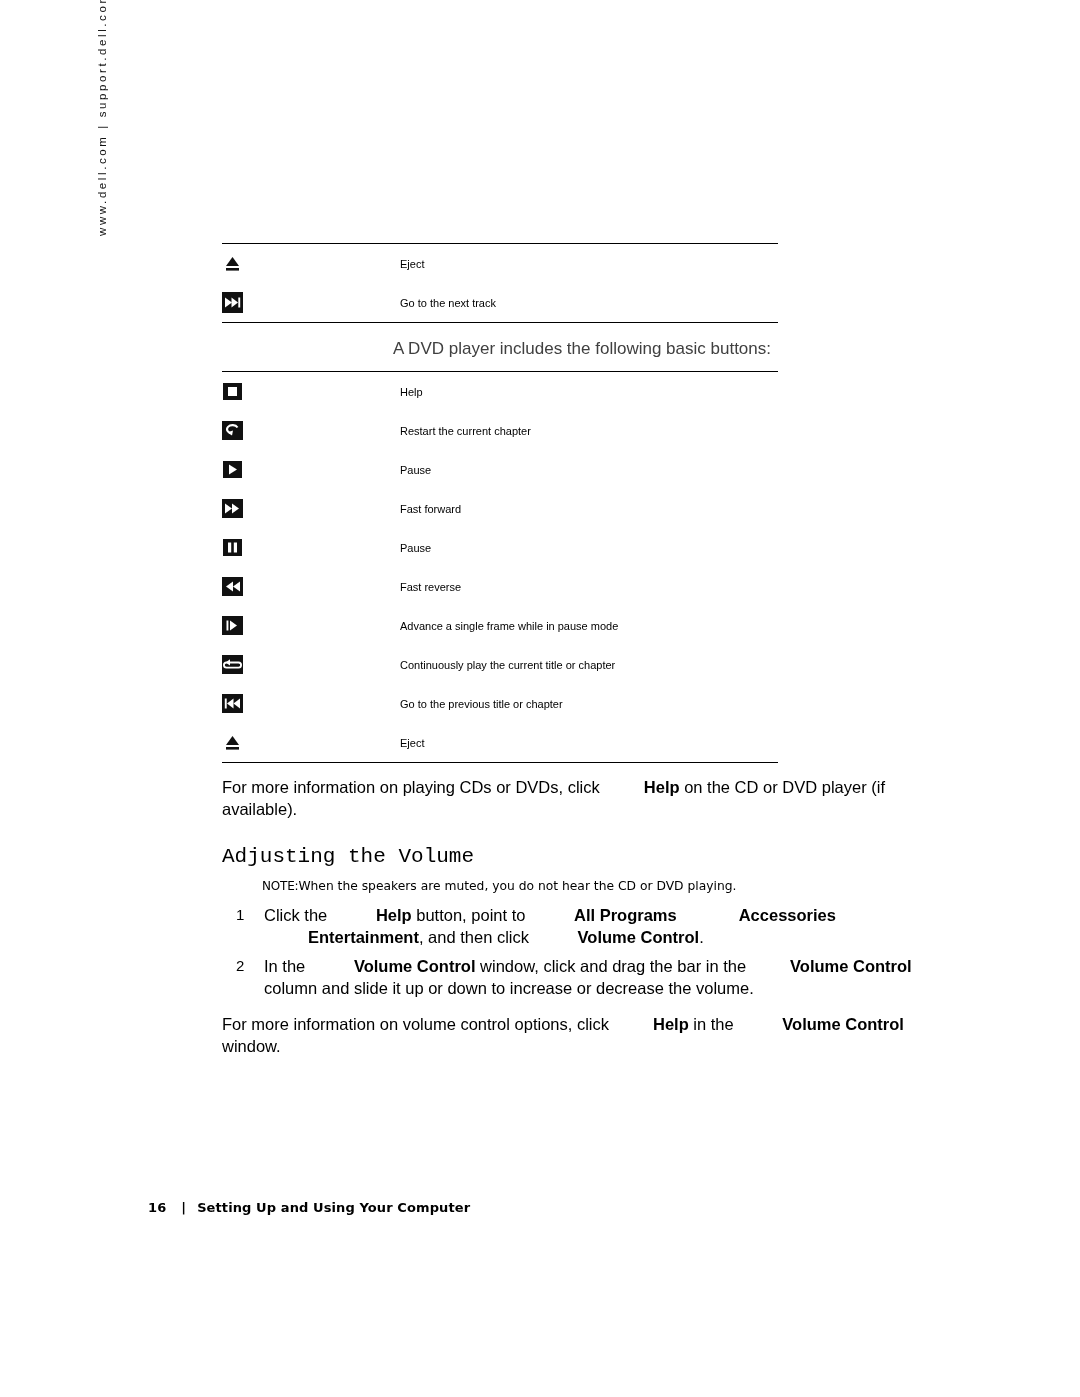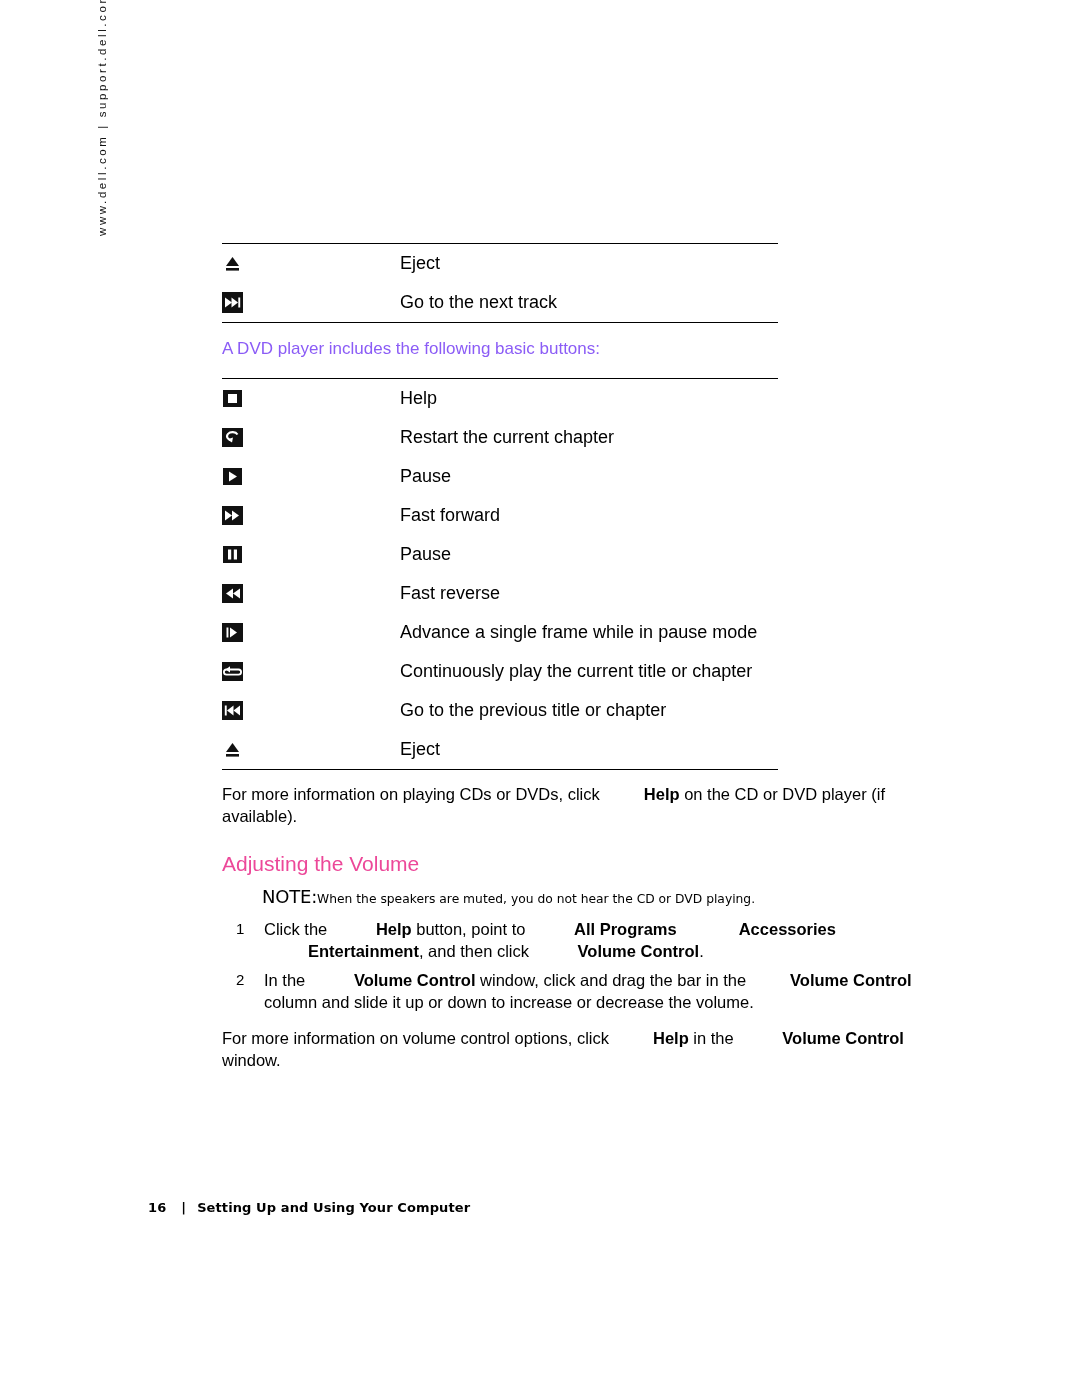--- a/index.html
+++ b/index.html
@@ -58,62 +58,64 @@
   }
   table.btn-table td {
     padding: 0;
     vertical-align: middle;
   }
   td.icon-cell {
     width: 178px;
     padding-left: 6px;
   }
   td.desc-cell {
-    font-size: 18px;
+    font-size: 11px;
     color: #000;
   }
   tr.btn-row {
     height: 39px;
   }
 
   
   .glyph {
     display: inline-block;
     width: 21px;
     height: 21px;
     position: relative;
     vertical-align: middle;
   }
   .glyph svg { display: block; }
 
   
   .sect-intro {
     font-size: 17px;
-    margin: 16px 0 19px 0;
-    color: #8b5cf6;
+    margin: 16px 0 12px 0;
+    color: #404040;
+    text-align: center;
   }
   h2.section-title {
     font-size: 21px;
     font-weight: normal;
     margin: 24px 0 10px 0;
-    color: #ec4899;
+    color: #000000;
+    font-family: Liberation Mono, monospace;
   }
   p.body {
     font-size: 16.5px;
     margin: 14px 0 0 0;
     line-height: 1.33;
     color: #000;
   }
   .note {
     margin: 6px 0 0 40px;
     font-size: 13px;
   }
   .note .note-label {
     font-family: "DejaVu Sans", sans-serif;
-    font-size: 18px;
+    font-size: 12px;
     letter-spacing: -0.2px;
   }
   .note .note-text {
     font-family: "DejaVu Sans", sans-serif;
     font-size: 12.3px;
   }
 
   ol.steps {
     margin: 12px 0 0 0;
     padding: 0;

